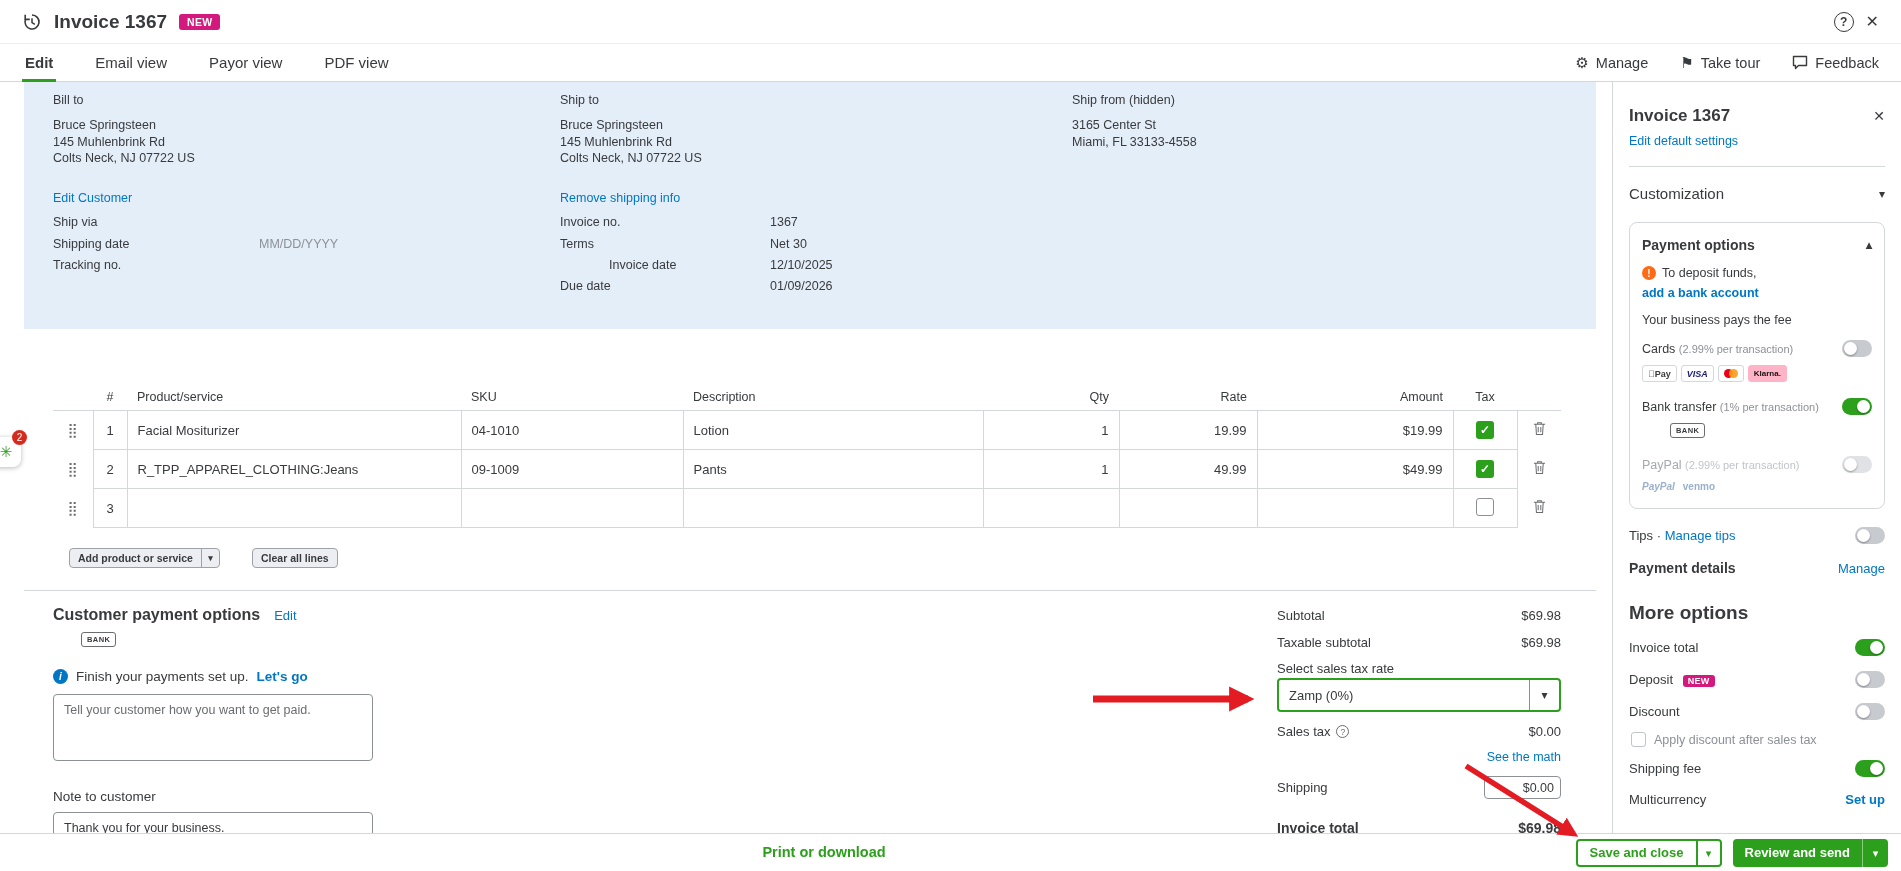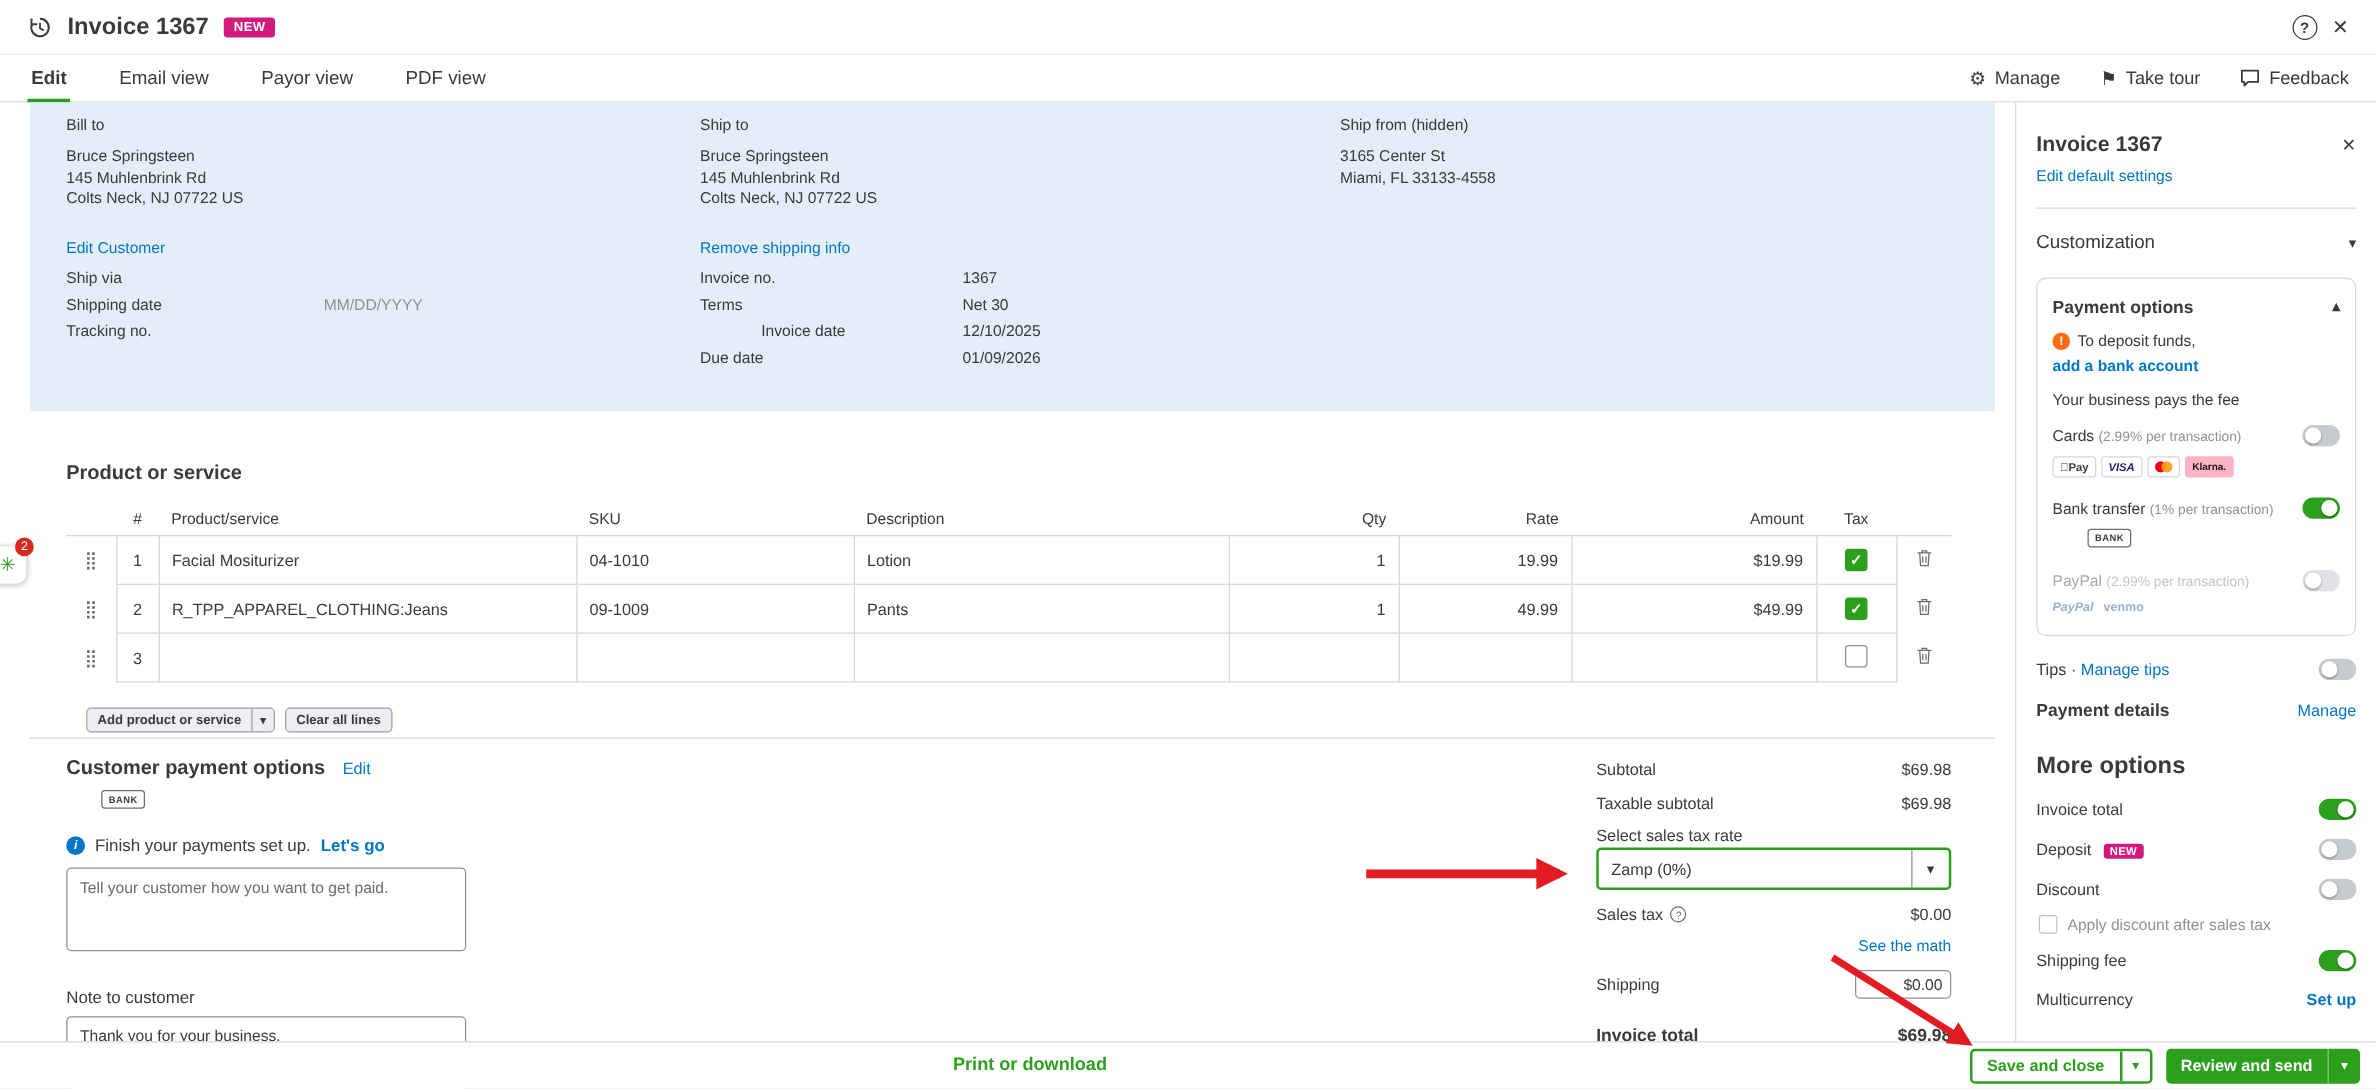--- a/index.html
+++ b/index.html
@@ -1,18 +1,18 @@
 <!DOCTYPE html>
 <html><head>
 <meta charset="utf-8">
 <style>
   * { margin:0; padding:0; box-sizing:border-box; }
   html,body { background:#fff; }
   body { font-family:"Liberation Sans", sans-serif; color:#393a3d; }
-  .app { position:relative; width:1901px; height:871px; overflow:hidden; background:#bef264; }
+  .app { position:relative; width:1901px; height:871px; overflow:hidden; background:#e5e5e5; }
 
   
   .topbar { position:absolute; top:0; left:0; right:0; height:44px; display:flex; align-items:center; gap:12px; padding:0 22px; background:#fff; border-bottom:1px solid #eceef1; }
   .tb-title { font-size:19px; font-weight:bold; }
   .badge-new { background:#d3197d; color:#fff; font-size:10.5px; font-weight:bold; padding:2px 8px; border-radius:3px; letter-spacing:.3px; }
   .tb-spacer { flex:1; }
   .help-circle { width:20px; height:20px; border:1.6px solid #393a3d; border-radius:50%; font-size:12px; font-weight:bold; display:flex; align-items:center; justify-content:center; cursor:pointer; }
   .tb-close { font-size:16px; cursor:pointer; }
 
   
@@ -48,21 +48,21 @@
   .th-l,.td-l { text-align:left; } .th-r,.td-r { text-align:right; } .th-c,.td-c { text-align:center; }
   .c-handle { width:40px; } .c-num { width:34px; } .c-prod { width:334px; } .c-sku { width:222px; }
   .c-desc { width:300px; } .c-qty { width:136px; } .c-rate { width:138px; } .c-amt { width:196px; }
   .c-tax { width:64px; } .c-trash { width:44px; }
   .drag { color:#6b6c72; font-size:14px; cursor:grab; }
   .chk { width:18px; height:18px; border-radius:3px; display:inline-flex; align-items:center; justify-content:center; cursor:pointer; }
   .chk.on { background:#2ca01c; color:#fff; font-size:12px; font-weight:bold; }
   .chk.off { border:1.5px solid #8d9096; background:#fff; }
   .trash { cursor:pointer; display:inline-flex; }
 
-  .table-actions { display:flex; gap:8px; margin:20px 0 0 16px; }
+  .table-actions { display:flex; gap:32px; margin:20px 0 0 16px; }
   .btn-gray { display:flex; align-items:center; background:#eceef1; border:1px solid #9da2a8; border-radius:4px; font-size:10.5px; font-weight:bold; color:#393a3d; height:20px; cursor:pointer; }
   .btn-gray .m { padding:0 8px; }
   .btn-gray .c { width:18px; text-align:center; border-left:1px solid #9da2a8; font-size:9px; line-height:18px; }
 
   .divider { position:absolute; left:24px; top:508px; width:1572px; border-top:1px solid #d4d7dc; }
 
   .pay-left { position:absolute; left:53px; top:524px; width:430px; }
   .pl-head { display:flex; align-items:baseline; gap:14px; }
   .pl-head .t { font-size:16px; font-weight:bold; }
   .pl-head .e { font-size:13px; }
@@ -220,21 +220,20 @@
       <div class="fp" style="left:746px; top:133px;">1367</div>
       <div class="fp" style="left:536px; top:155px;">Terms</div>
       <div class="fp" style="left:746px; top:155px;">Net 30</div>
       <div class="fp" style="left:553px; top:176px;margin-left:32px;">Invoice date</div>
       <div class="fp" style="left:746px; top:176px;">12/10/2025</div>
       <div class="fp" style="left:536px; top:197px;">Due date</div>
       <div class="fp" style="left:746px; top:197px;">01/09/2026</div>
     </div>
 
     <section class="product-section">
-      <div class="sec-title">Product or service</div>
       <table class="ptable">
         <tbody>
             <tr>
           <th class="c-handle"></th>
           <th class="c-num th-c">#</th>
           <th class="c-prod th-l">Product/service</th>
           <th class="c-sku th-l">SKU</th>
           <th class="c-desc th-l">Description</th>
           <th class="c-qty th-r">Qty</th>
           <th class="c-rate th-r">Rate</th>

